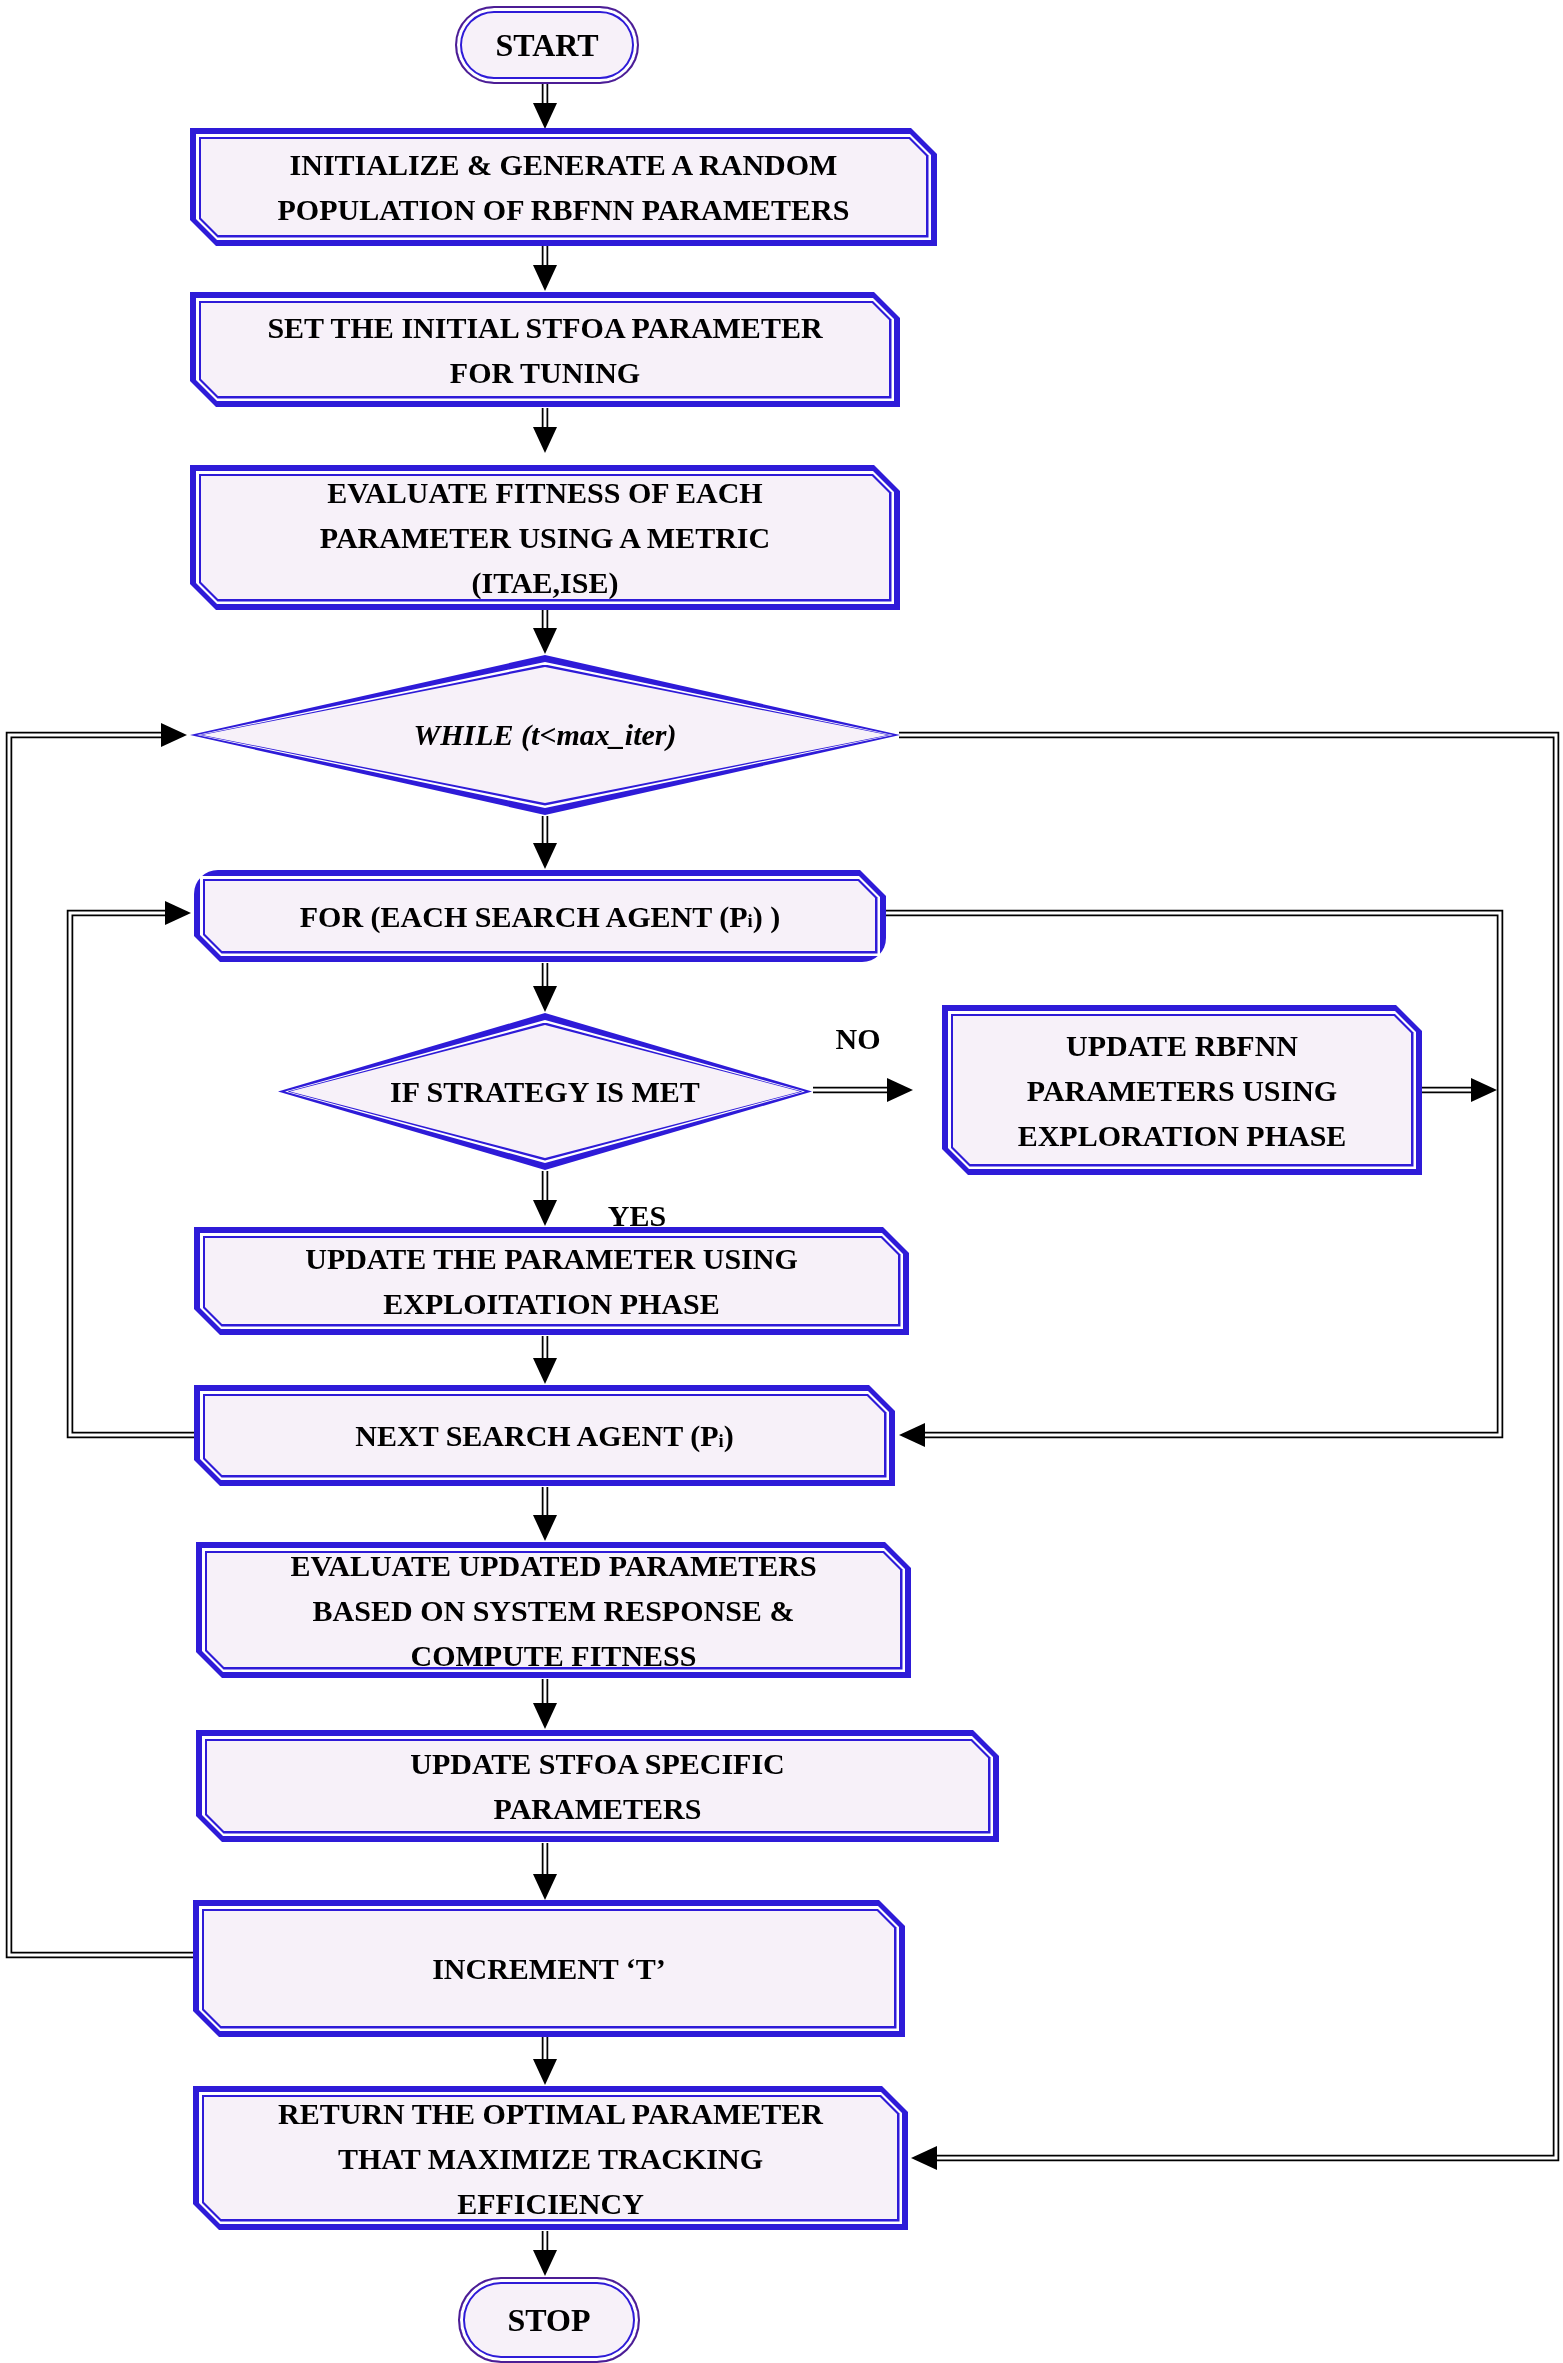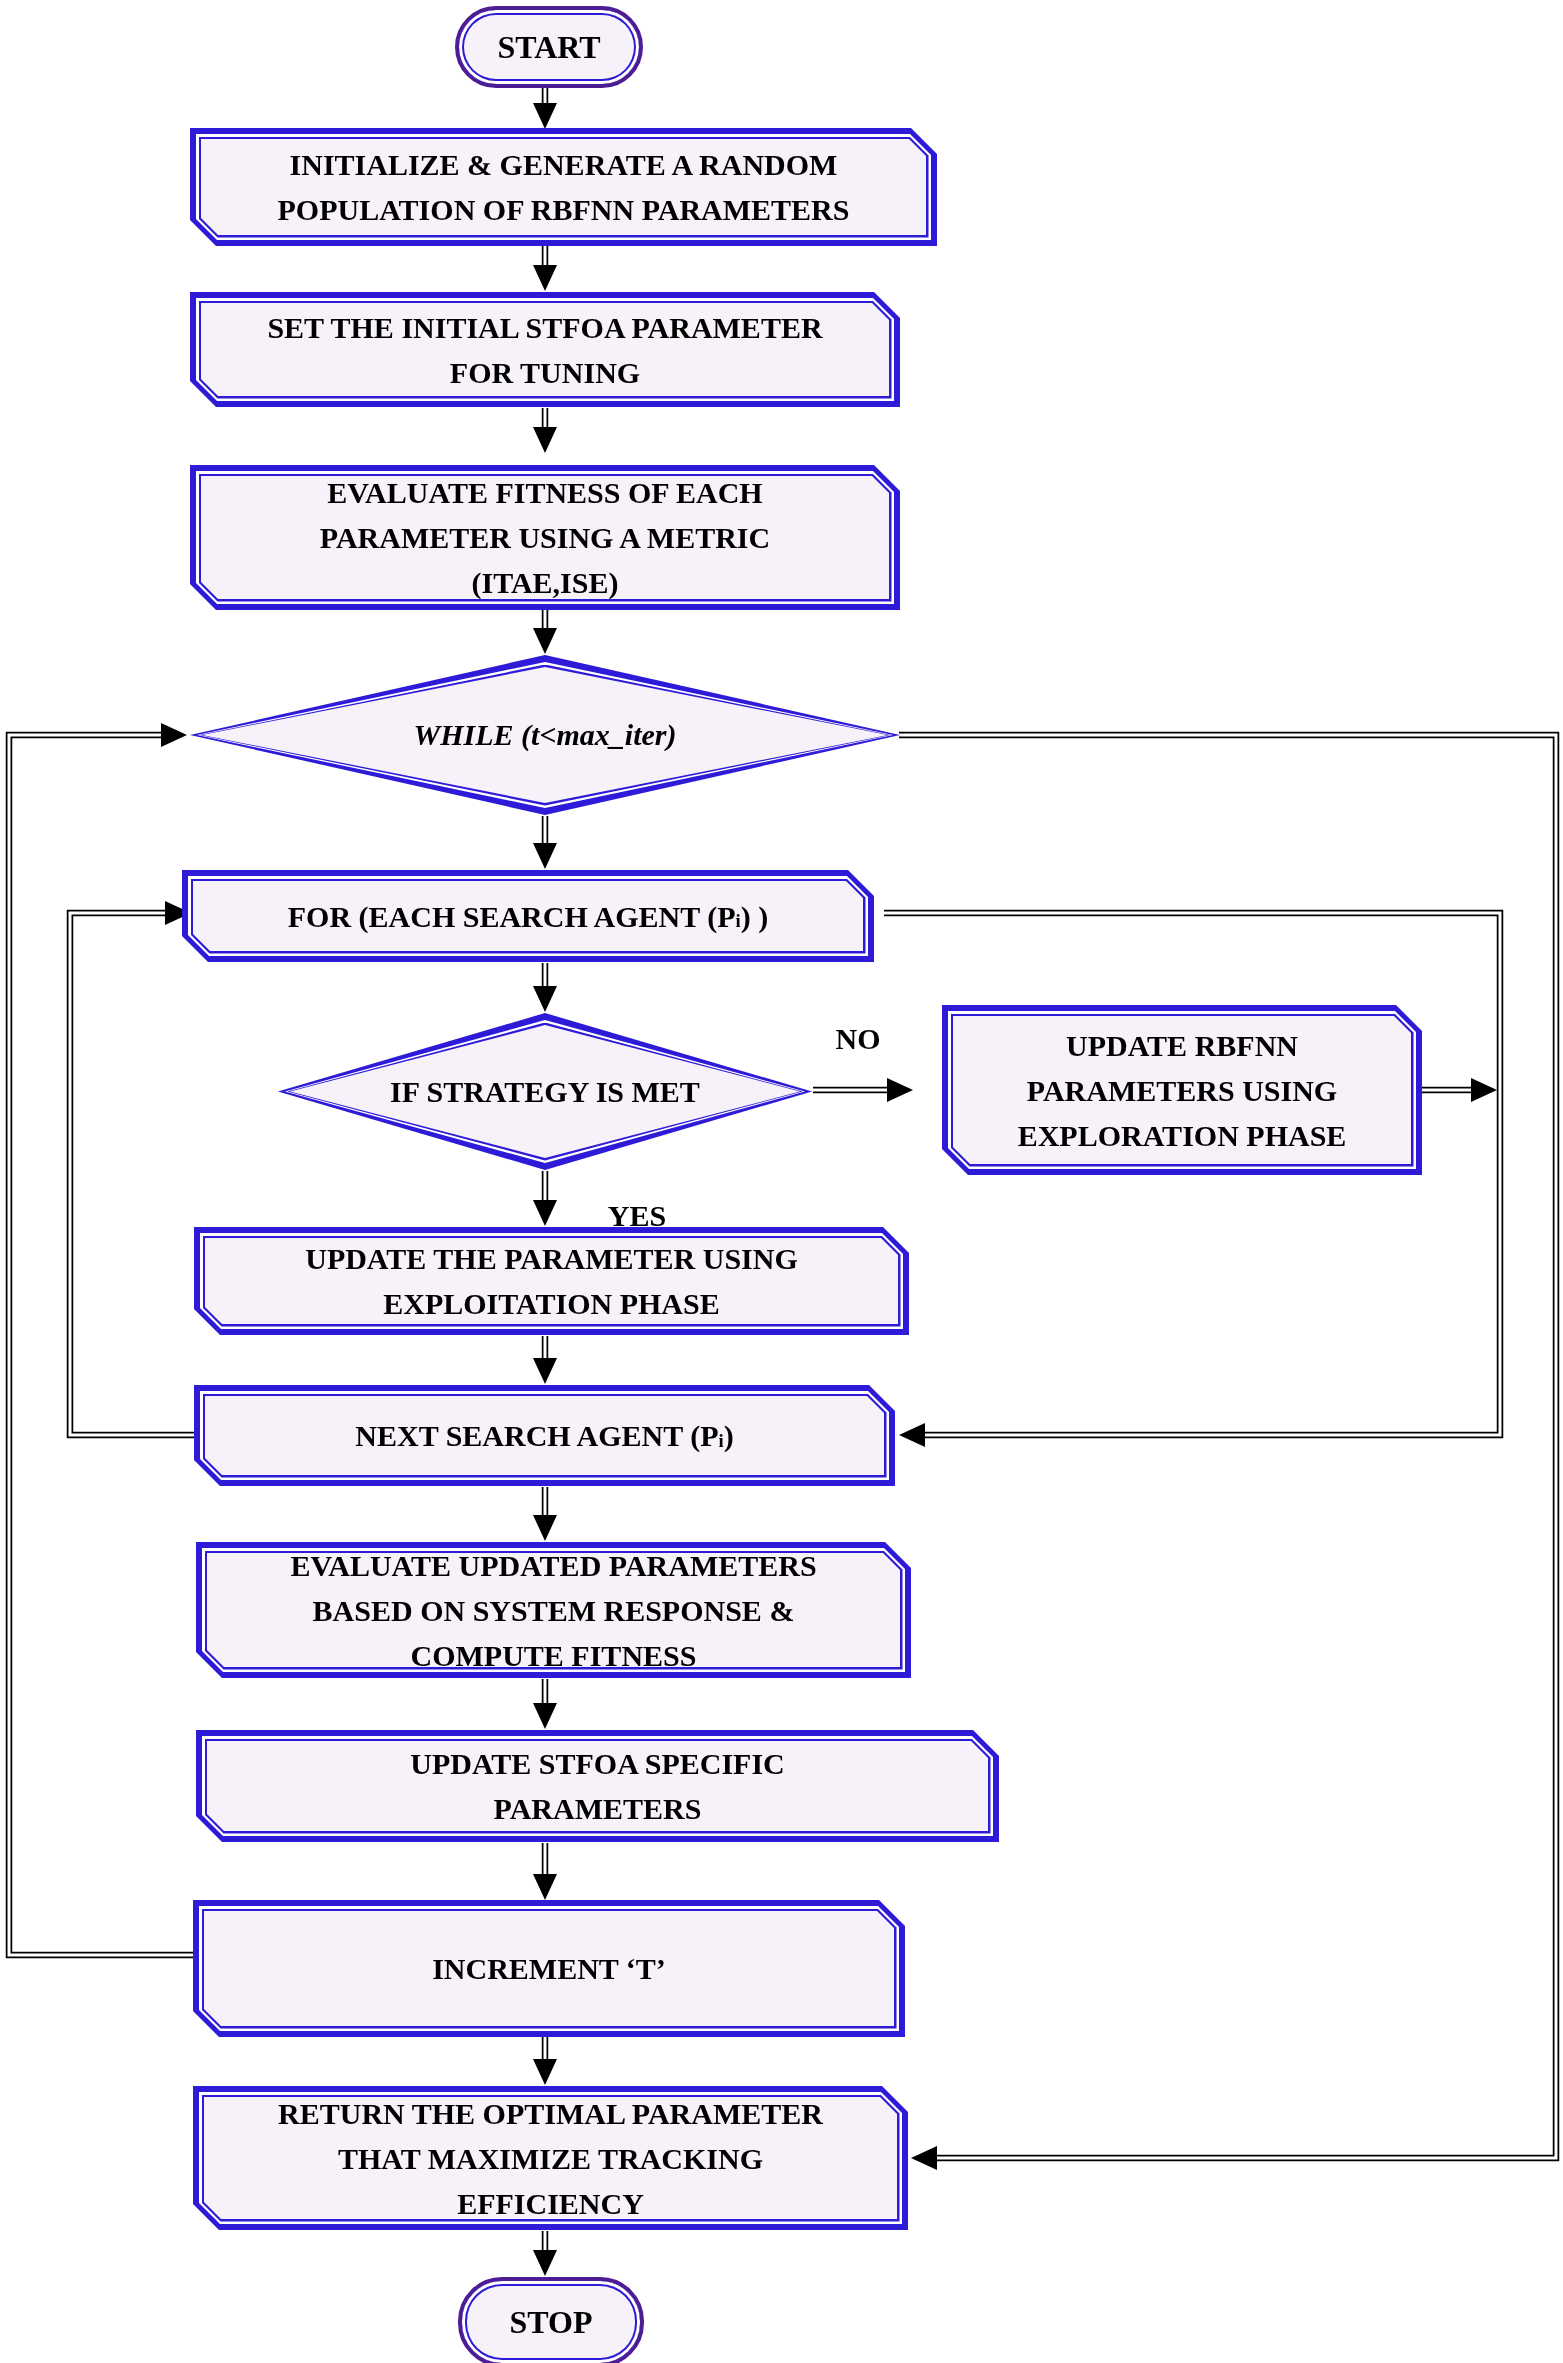--- a/index.html
+++ b/index.html
@@ -32,21 +32,21 @@
   .diamond::before{content:"";position:absolute;inset:7px;background:#ffffff;z-index:0;
     clip-path:polygon(50% 0,100% 50%,50% 100%,0 50%);}
   .diamond::after{content:"";position:absolute;inset:9.5px;background:#2e1bd8;z-index:1;
     clip-path:polygon(50% 0,100% 50%,50% 100%,0 50%);}
   .diamond .txt{position:absolute;inset:12px;background:#f7f1f9;z-index:2;
     clip-path:polygon(50% 0,100% 50%,50% 100%,0 50%);
     display:flex;align-items:center;justify-content:center;text-align:center;
     font-size:30px;white-space:pre-line;}
 
   
-  .pill{background:#f7f1f9;border:4px solid #4c1d95;border-radius:44px;
+  .pill{background:#f7f1f9;border:2px solid #4c1d95;border-radius:44px;
     box-shadow:inset 0 0 0 3px #ffffff,inset 0 0 0 5px #2e1bd8;
     font-size:32px;text-align:center;}
 
   .elabel{position:absolute;font-size:30px;text-align:center;}
   sub.ss, .ss{font-size:0.62em;position:relative;bottom:-0.28em;font-weight:700;}
 </style>
 </head>
 <body>
 
 <div id="stage">
@@ -131,21 +131,21 @@
   <div class="node box" style="left:190px;top:452px;width:710px;height:145px;margin-top:13px;">
     <div class="txt">EVALUATE FITNESS OF EACH
 PARAMETER USING A METRIC
 (ITAE,ISE)</div>
   </div>
 
   <div class="node diamond" style="left:190px;top:655px;width:710px;height:160px;font-style:italic;">
     <div class="txt">WHILE (t&lt;max_iter)</div>
   </div>
 
-  <div class="node box" style="left:182px;top:870px;width:692px;height:92px;">
+  <div class="node box" style="left:194px;top:870px;width:692px;height:92px;border-radius:24px;">
     <div class="txt"><span>FOR (EACH SEARCH AGENT (P</span><span class="ss">i</span><span>) )</span></div>
   </div>
 
   <div class="node diamond" style="left:278px;top:1013px;width:534px;height:157px;">
     <div class="txt">IF STRATEGY IS MET</div>
   </div>
 
   <div class="node box" style="left:942px;top:1005px;width:480px;height:170px;">
     <div class="txt">UPDATE RBFNN
 PARAMETERS USING

